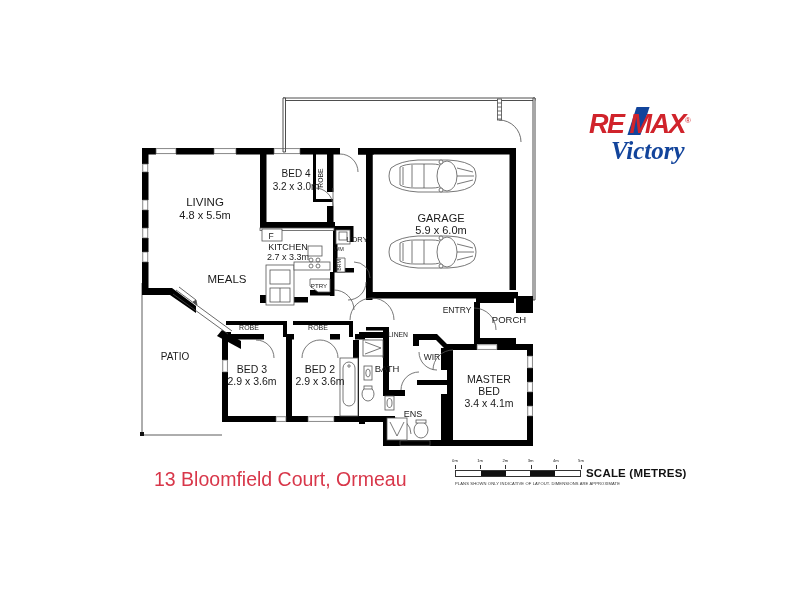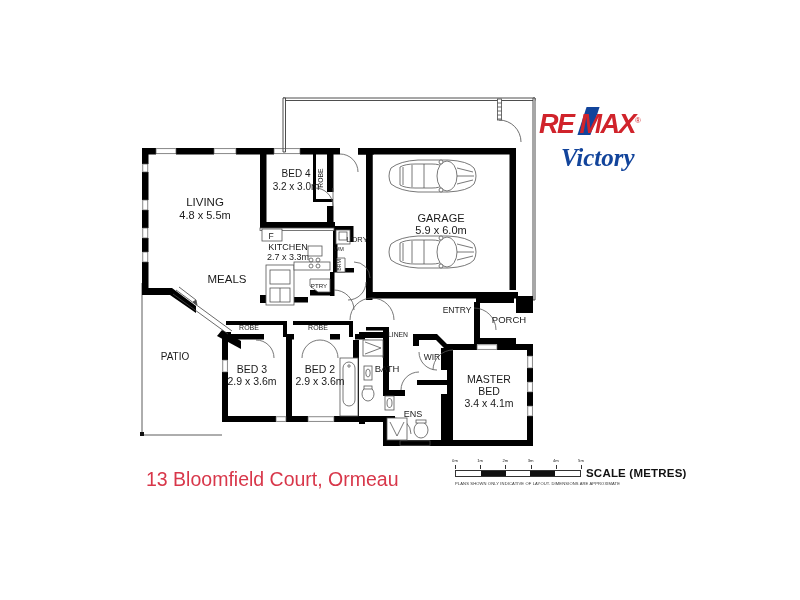--- a/index.html
+++ b/index.html
@@ -19,21 +19,21 @@
     position: absolute;
     left: 0; top: 0;
     width: 800px;
     height: 600px;
     background: #ffffff;
   }
 
   
   #logo {
     position: absolute;
-    left: 539px;
+    left: 589px;
     top: 106px;
     width: 120px;
     height: 62px;
   }
   #logo .remax-wrap {
     position: relative;
     width: 120px;
     height: 30px;
   }
   #logo .remax {
@@ -65,29 +65,29 @@
     transform: skewX(-18deg);
     z-index: 0;
   }
   #logo .remax-txt { position: relative; z-index: 2; }
   #logo .victory {
     color: #12449b;
     font-family: "Liberation Serif", serif;
     font-style: italic;
     font-weight: bold;
     font-size: 25px;
-    margin-top: 8px;
+    margin-top: 1px;
     margin-left: 22px;
     line-height: 27px;
   }
 
   
   #plan-title {
     position: absolute;
-    left: 146px;
+    left: 154px;
     top: 468px;
     font-size: 19.5px;
     color: #d8374a;
     letter-spacing: 0px;
     white-space: nowrap;
     font-family: "Liberation Sans", sans-serif;
   }
 
   
   #scalebar {

